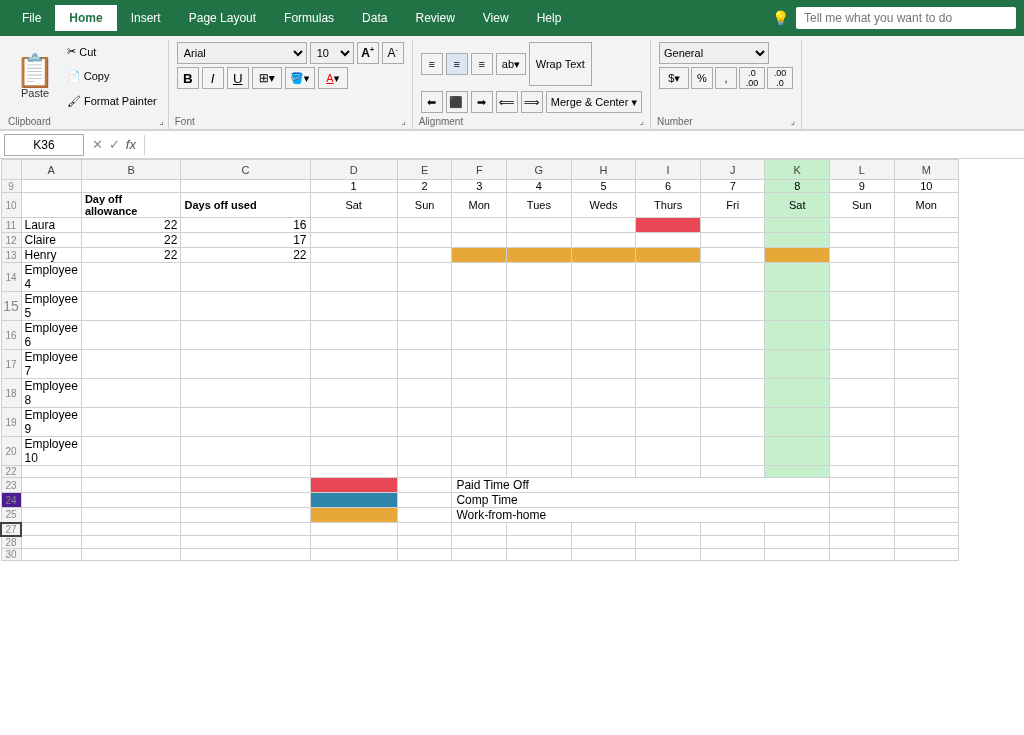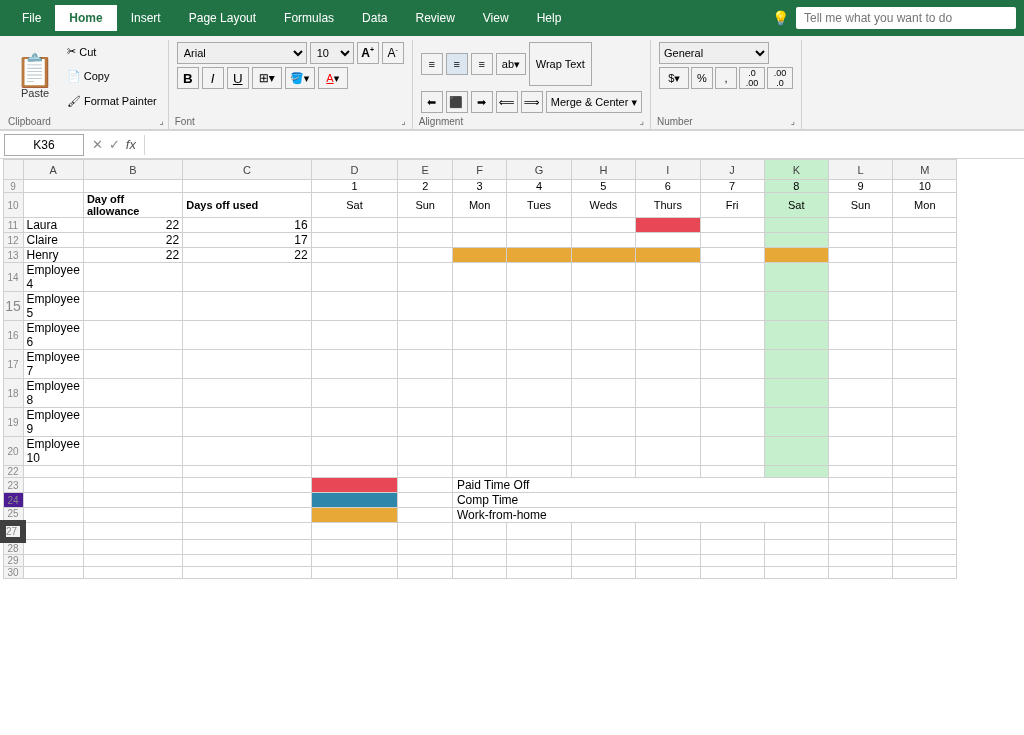--- a/index.html
+++ b/index.html
@@ -429,53 +429,37 @@
           <td style="border:1px solid #d0d0d0; background:#fff;"></td>
           <td style="border:1px solid #d0d0d0; background:#E8A838;"></td>
           <td style="border:1px solid #d0d0d0; background:#fff;"></td>
           <td style="border:1px solid #d0d0d0; border-left:1px solid #aaa; background:#fff; font-size:12px; padding:0 4px;" colspan="6">Work-from-home</td>
           <td style="border:1px solid #d0d0d0; background:#fff;"></td>
           <td style="border:1px solid #d0d0d0; background:#fff;"></td>
         </tr>
 
 
         <tr>
-          <td style="background:#f3f3f3; border:6px solid #404040; text-align:left; font-size:10px; color:#888;">27</td>
+          <td style="background:#f3f3f3; border:2px solid #404040; text-align:center; font-size:10px; color:#888;">27</td>
           <td style="border:1px solid #d0d0d0;"></td>
             <td style="border:1px solid #d0d0d0;"></td>
             <td style="border:1px solid #d0d0d0;"></td>
             <td style="border:1px solid #d0d0d0;"></td>
             <td style="border:1px solid #d0d0d0;"></td>
             <td style="border:1px solid #d0d0d0;"></td>
             <td style="border:1px solid #d0d0d0;"></td>
             <td style="border:1px solid #d0d0d0;"></td>
             <td style="border:1px solid #d0d0d0;"></td>
             <td style="border:1px solid #d0d0d0;"></td>
             <td style="border:1px solid #d0d0d0;"></td>
             <td style="border:1px solid #d0d0d0;"></td>
             <td style="border:1px solid #d0d0d0;"></td>
         </tr>
         <tr>
           <td style="background:#f3f3f3; border:1px solid #d0d0d0; text-align:center; font-size:10px; color:#888;">28</td>
-          <td style="border:1px solid #d0d0d0;"></td>
-            <td style="border:1px solid #d0d0d0;"></td>
-            <td style="border:1px solid #d0d0d0;"></td>
-            <td style="border:1px solid #d0d0d0;"></td>
-            <td style="border:1px solid #d0d0d0;"></td>
-            <td style="border:1px solid #d0d0d0;"></td>
-            <td style="border:1px solid #d0d0d0;"></td>
-            <td style="border:1px solid #d0d0d0;"></td>
-            <td style="border:1px solid #d0d0d0;"></td>
-            <td style="border:1px solid #d0d0d0;"></td>
-            <td style="border:1px solid #d0d0d0;"></td>
-            <td style="border:1px solid #d0d0d0;"></td>
-            <td style="border:1px solid #d0d0d0;"></td>
-        </tr>
-        <tr>
-          <td style="background:#f3f3f3; border:1px solid #d0d0d0; text-align:center; font-size:10px; color:#888;">29</td>
           <td style="border:1px solid #d0d0d0;"></td>
             <td style="border:1px solid #d0d0d0;"></td>
             <td style="border:1px solid #d0d0d0;"></td>
             <td style="border:1px solid #d0d0d0;"></td>
             <td style="border:1px solid #d0d0d0;"></td>
             <td style="border:1px solid #d0d0d0;"></td>
             <td style="border:1px solid #d0d0d0;"></td>
             <td style="border:1px solid #d0d0d0;"></td>
             <td style="border:1px solid #d0d0d0;"></td>
             <td style="border:1px solid #d0d0d0;"></td>

